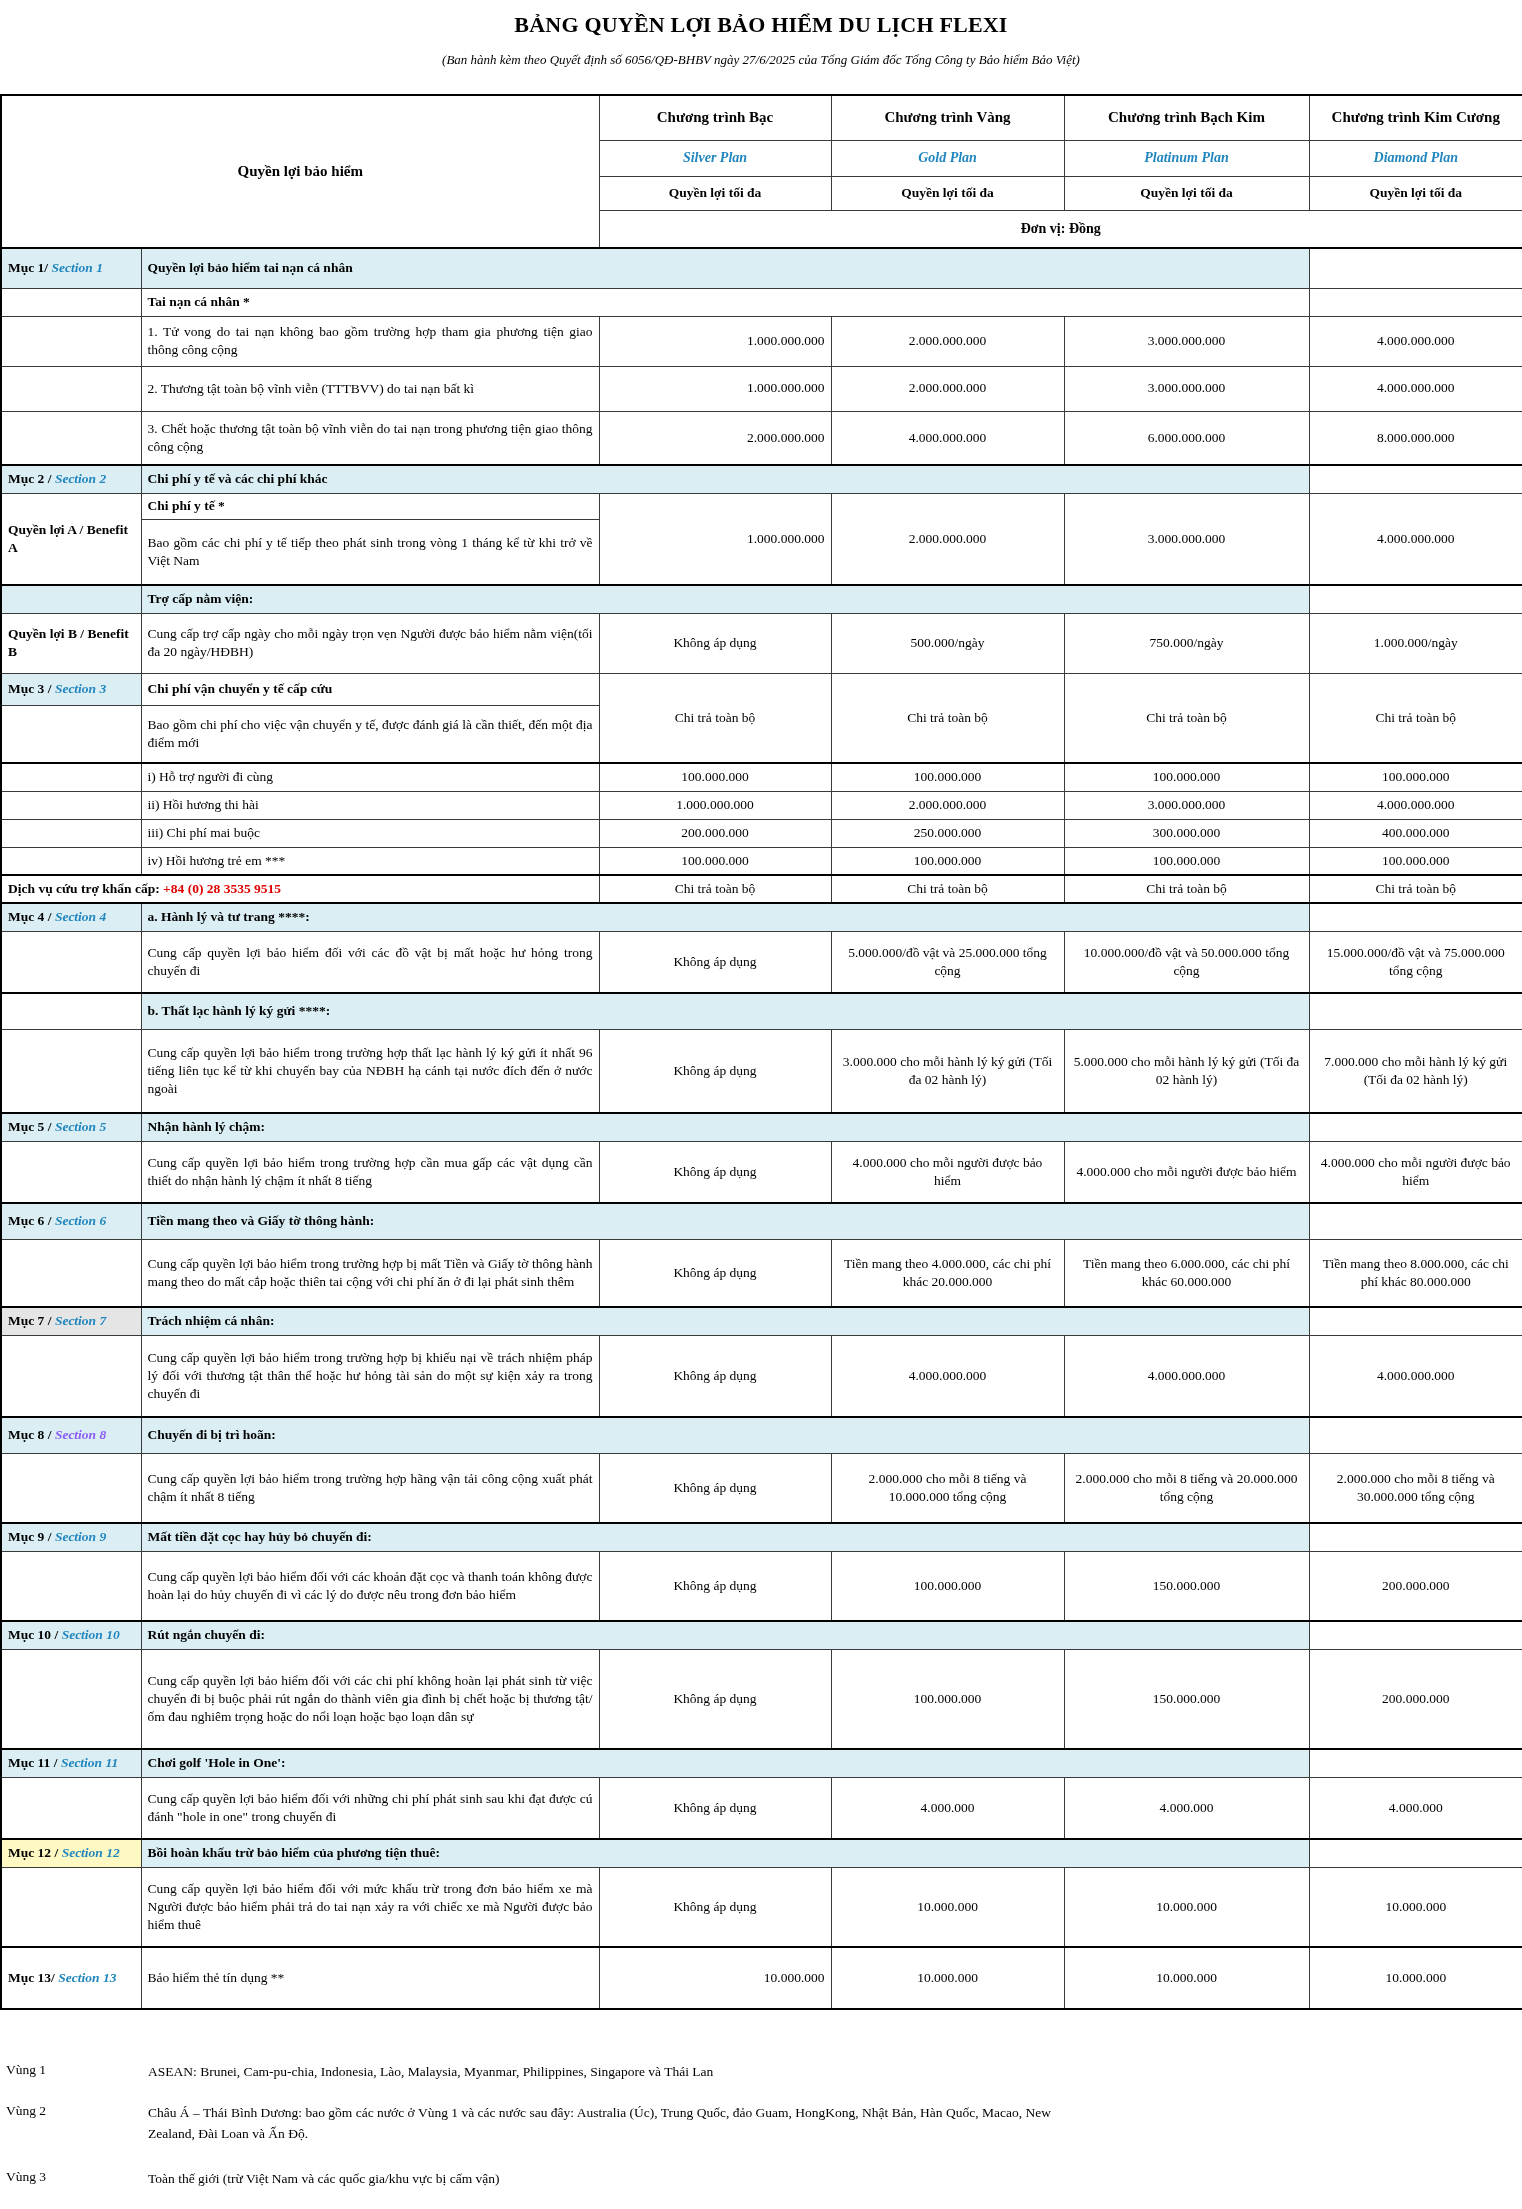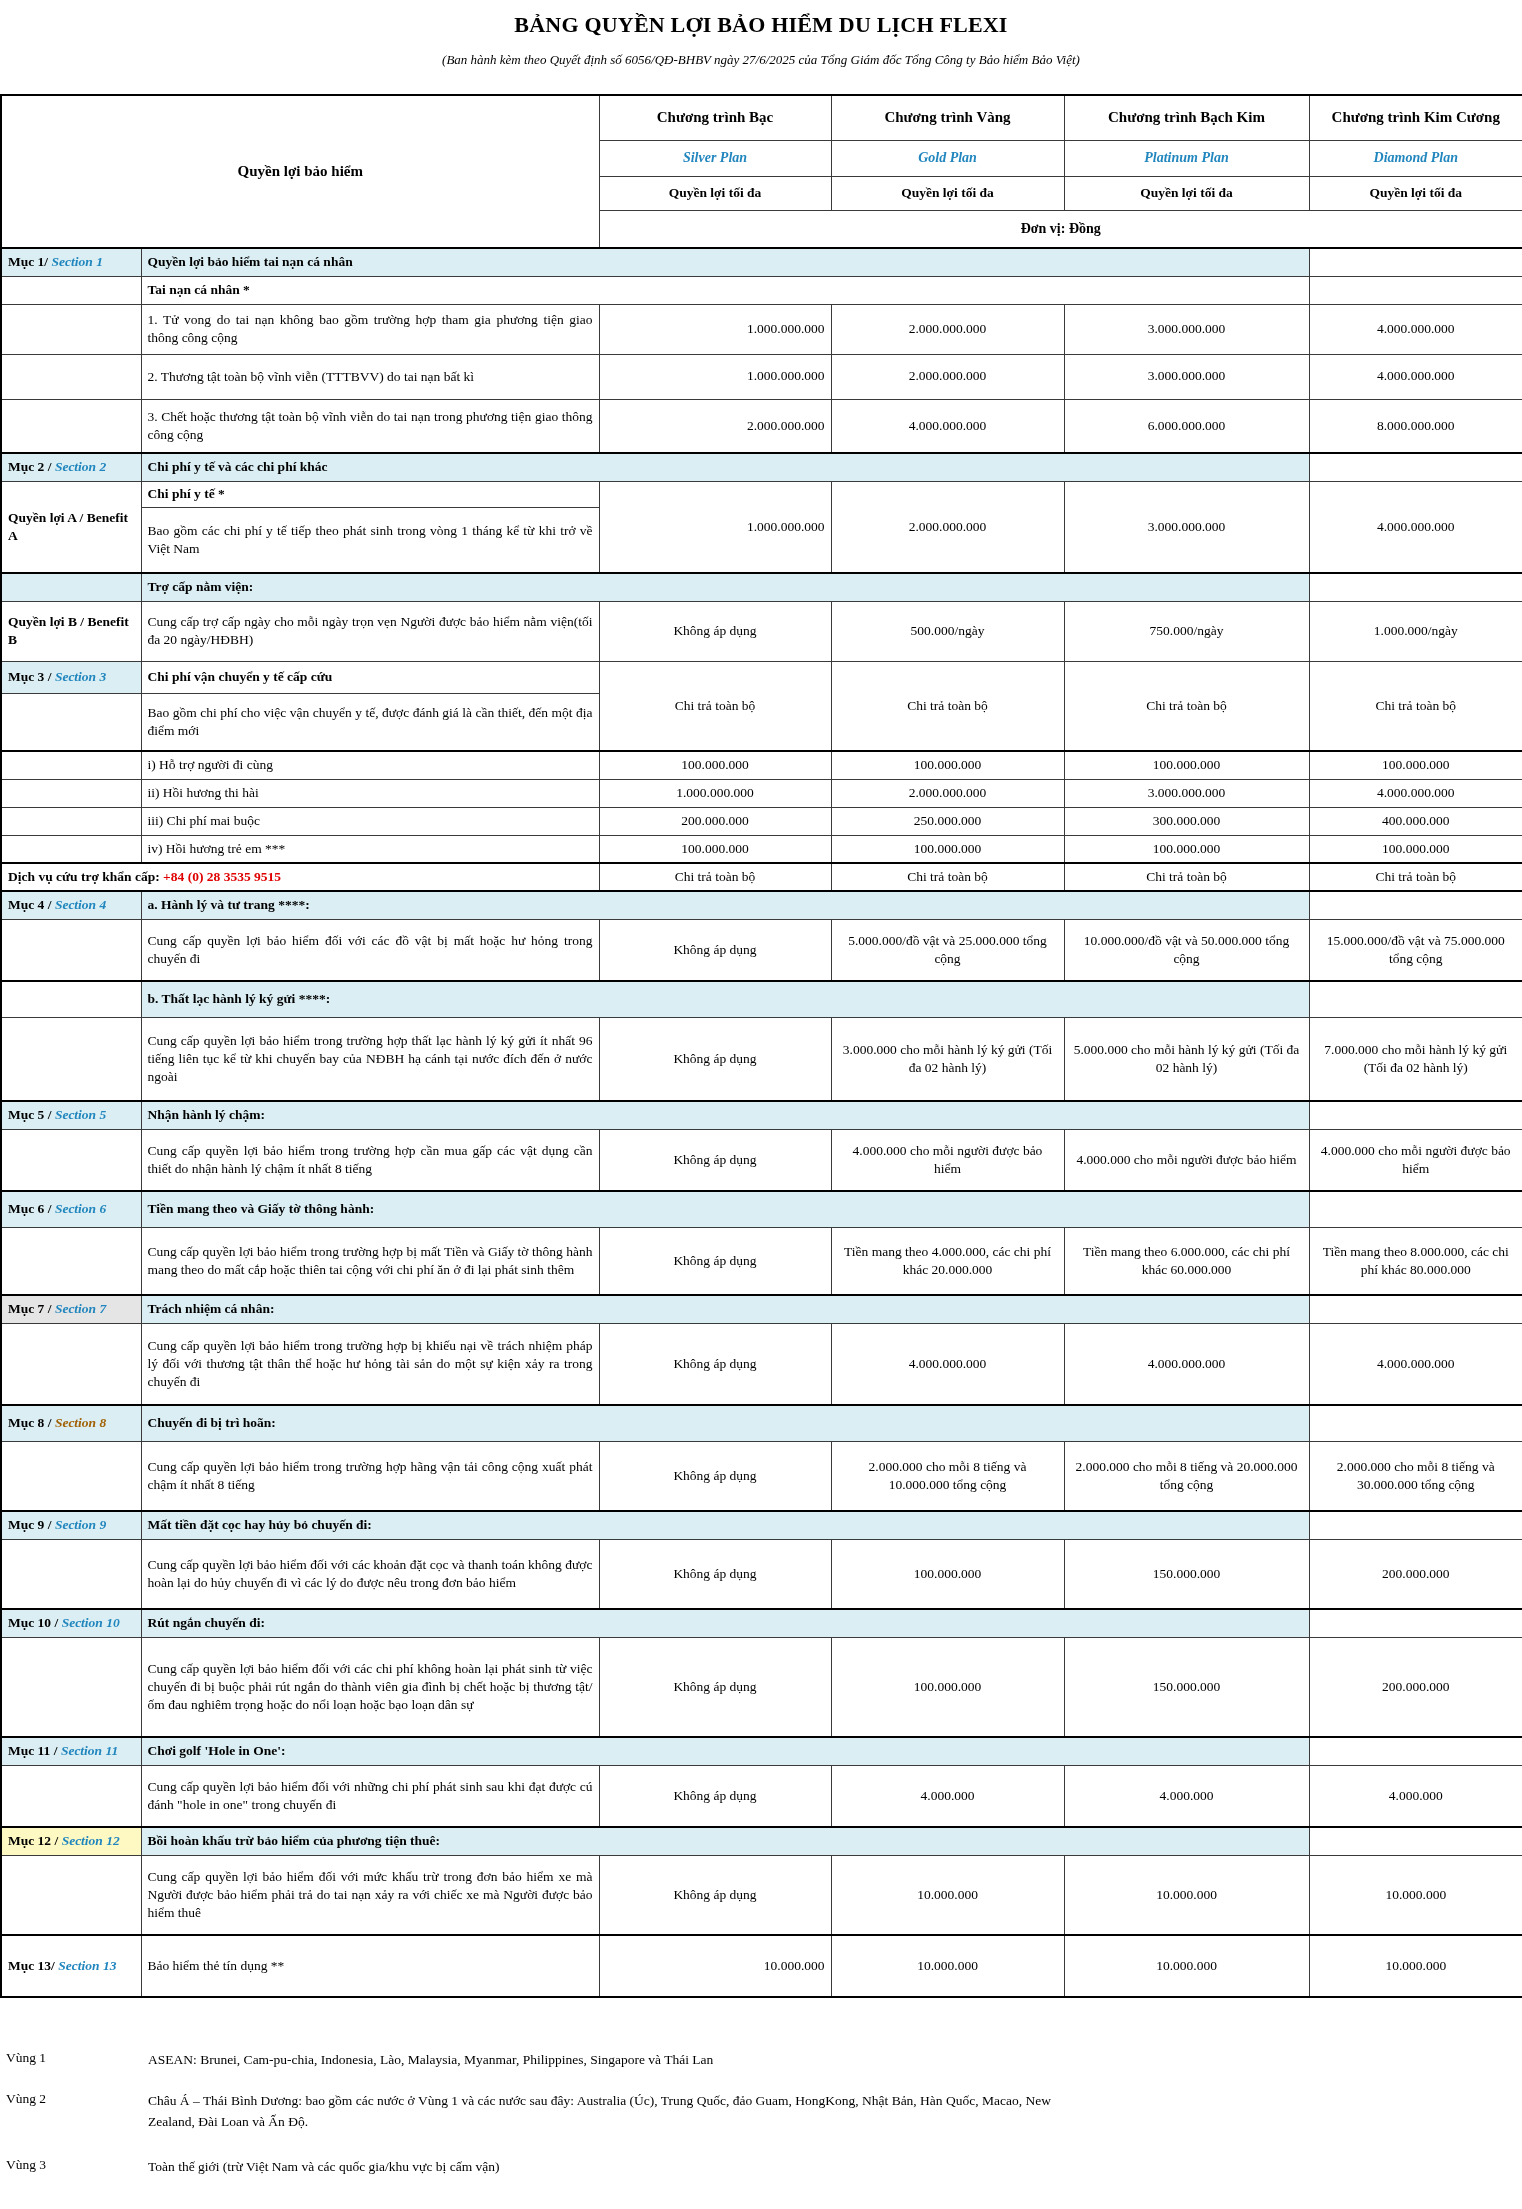--- a/index.html
+++ b/index.html
@@ -70,21 +70,21 @@
         <td class="hdr-max">Quyền lợi tối đa</td>
         <td class="hdr-max">Quyền lợi tối đa</td>
         <td class="hdr-max">Quyền lợi tối đa</td>
         <td class="hdr-max">Quyền lợi tối đa</td>
       </tr>
       <tr style="height:38px">
         <td class="hdr-unit" colspan="4">Đơn vị: Đồng</td>
       </tr>
     </thead>
     <tbody id="benefits-body">
-        <tr class="thick-top" style="height: 28px;">
+        <tr class="thick-top" style="height: 40px;">
           <td class="muc-cell nowrap" style="background: rgb(218, 238, 243);"><span>Mục 1/</span> <span class="section-word" style="color: rgb(33, 134, 190);">Section 1</span></td>
           <td class="sec-title" colspan="4" style="background: rgb(218, 238, 243);">Quyền lợi bảo hiểm tai nạn cá nhân</td>
           <td></td>
         </tr>
         <tr style="height: 28px;">
           <td></td>
           <td class="group-title" colspan="4">Tai nạn cá nhân *</td>
           <td></td>
         </tr>
         <tr style="height: 50px;">
@@ -250,21 +250,21 @@
         </tr>
         <tr style="height: 82px;">
           <td></td>
           <td class="desc">Cung cấp quyền lợi bảo hiểm trong trường hợp bị khiếu nại về trách nhiệm pháp lý đối với thương tật thân thể hoặc hư hỏng tài sản do một sự kiện xảy ra trong chuyến đi</td>
           <td class="val-c">Không áp dụng</td>
           <td class="val-c">4.000.000.000</td>
           <td class="val-c">4.000.000.000</td>
           <td class="val-c">4.000.000.000</td>
         </tr>
         <tr class="thick-top" style="height: 36px;">
-          <td class="muc-cell nowrap" style="background: rgb(218, 238, 243);"><span>Mục  8 /</span> <span class="section-word" style="color: #a16207; text-align: right;">Section 8</span></td>
+          <td class="muc-cell nowrap" style="background: rgb(218, 238, 243);"><span>Mục  8 /</span> <span class="section-word" style="color: #8b5cf6; text-align: right;">Section 8</span></td>
           <td class="sec-title" colspan="4" style="background: rgb(218, 238, 243);">Chuyến đi bị trì hoãn:</td>
           <td></td>
         </tr>
         <tr style="height: 70px;">
           <td></td>
           <td class="desc">Cung cấp quyền lợi bảo hiểm trong trường hợp hãng vận tải công cộng xuất phát chậm ít nhất 8 tiếng</td>
           <td class="val-c">Không áp dụng</td>
           <td class="val-c">2.000.000 cho mỗi 8 tiếng và 10.000.000 tổng cộng</td>
           <td class="val-c">2.000.000 cho mỗi 8 tiếng và 20.000.000 tổng cộng</td>
           <td class="val-c">2.000.000 cho mỗi 8 tiếng và 30.000.000 tổng cộng</td>

